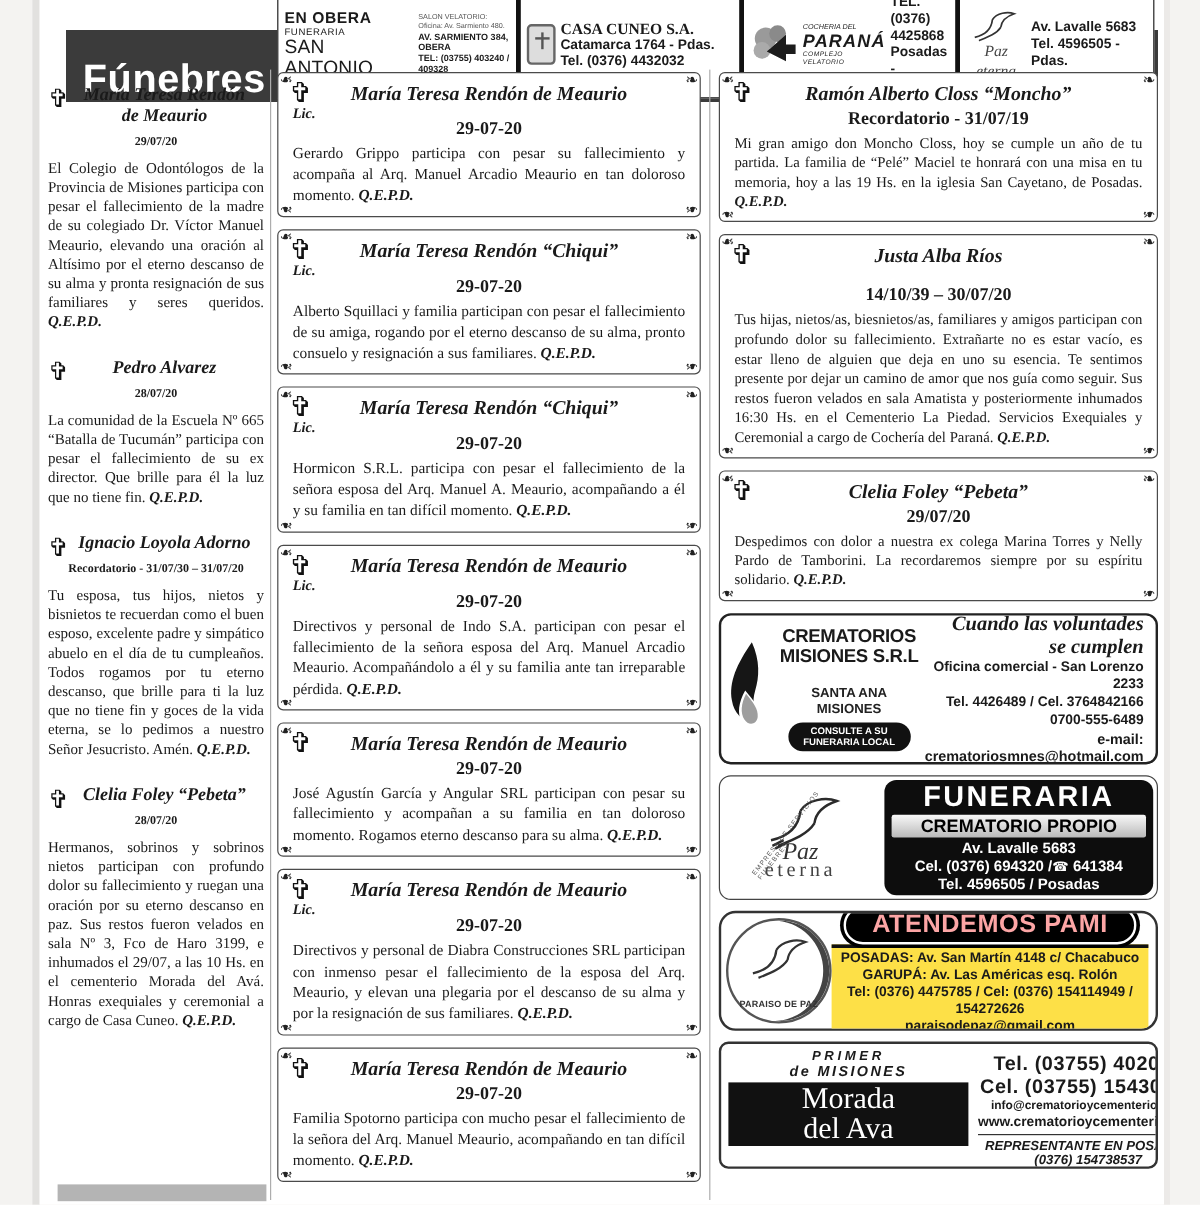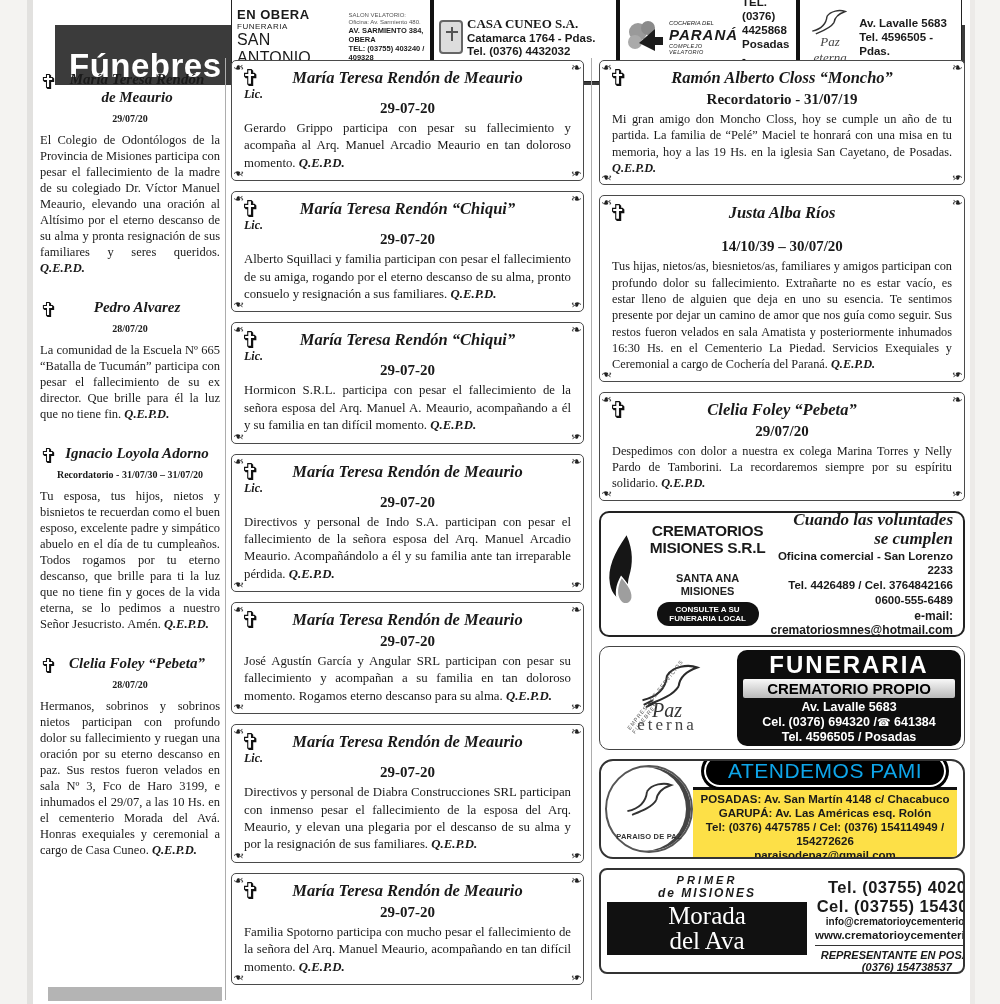--- a/index.html
+++ b/index.html
@@ -91,21 +91,21 @@
   .fun-silver { background:linear-gradient(#f8f8f8,#b9b9b9); color:#000; font-weight:bold; font-size:15px; line-height:19px; border-radius:2px; margin:1px 2px 2px; }
   .fun-line { font-weight:bold; font-size:12.5px; line-height:15px; }
   .phone-ic { font-family:"DejaVu Sans", sans-serif; font-size:11px; }
 
   .ad-pami { border:2px solid #333; border-radius:14px; height:100px; display:flex; align-items:center; padding:3px 6px 3px 4px; }
   .pami-logo { width:88px; height:88px; border-radius:50%; border:2px solid #555; box-shadow:inset -5px 0 0 #444; flex:0 0 auto;
                display:flex; flex-direction:column; align-items:center; justify-content:flex-end; padding-bottom:10px; position:relative; }
   .pami-logo svg { position:absolute; top:10px; left:12px; }
   .pami-logo-label { font-size:7.5px; font-weight:bold; color:#333; letter-spacing:.2px; }
   .pami-right { flex:1; text-align:center; }
-  .pami-oval { display:inline-block; background:#000; color:#0ea5e9; font-weight:normal; font-size:21px; letter-spacing:.5px;
+  .pami-oval { display:inline-block; background:#000; color:#fca5a5; font-weight:bold; font-size:21px; letter-spacing:.5px;
                border:2px solid #fff; box-shadow:0 0 0 3px #000; border-radius:30px; padding:2px 22px; margin-bottom:0; }
   .pami-panel { background:#fde047; border-top:3px solid #111; padding-top:2px; }
   .pami-line { font-weight:bold; font-size:11.5px; line-height:14px; }
 
   .ad-morada { border:2px solid #333; border-radius:8px; height:106px; display:flex; gap:8px; padding:4px 6px; }
   .mor-left { width:200px; text-align:center; flex:0 0 auto; }
   .mor-primer { font-style:italic; font-weight:bold; font-size:11px; letter-spacing:3px; }
   .mor-crema { font-weight:bold; font-size:22px; letter-spacing:1px; line-height:22px; }
   .mor-demis { font-style:italic; font-weight:bold; font-size:12px; letter-spacing:2px; }
   .mor-black { background:#111; color:#fff; margin-top:2px; padding:1px 2px 2px; }
@@ -353,21 +353,21 @@
     </svg>
     <div class="crem-mid">
       <div class="crem-name"><span>CREMATORIOS</span><br><span>MISIONES S.R.L</span></div>
       <div class="crem-loc"><span>SANTA ANA</span><br><span>MISIONES</span></div>
       <div class="crem-pill"><span>CONSULTE A SU</span><br><span>FUNERARIA LOCAL</span></div>
     </div>
     <div class="crem-right">
       <div class="crem-slogan"><span>Cuando las voluntades</span><br><span>se cumplen</span></div>
       <div class="crem-line">Oficina comercial -  San Lorenzo 2233</div>
       <div class="crem-line">Tel. 4426489 / Cel. 3764842166</div>
-      <div class="crem-line">0600-555-6489</div>
+      <div class="crem-line">0700-555-6489</div>
       <div class="crem-email">e-mail: crematoriosmnes@hotmail.com</div>
     </div>
   </div>
 
   <div class="ad ad-fun">
     <div class="fun-logo">
       <span class="fun-arc">EMPRESA DE SERVICIOS FUNEBRES</span>
       <svg width="70" height="48" viewBox="0 0 120 80">
         <path d="M18 66 C45 60 58 44 60 24 M60 24 C70 8 96 4 112 10 C94 16 82 26 80 42 M80 42 C70 58 48 66 28 74 M20 74 L36 66 M24 78 L40 70" stroke="#2b2b2b" stroke-width="3.5" fill="none"></path>
       </svg>

